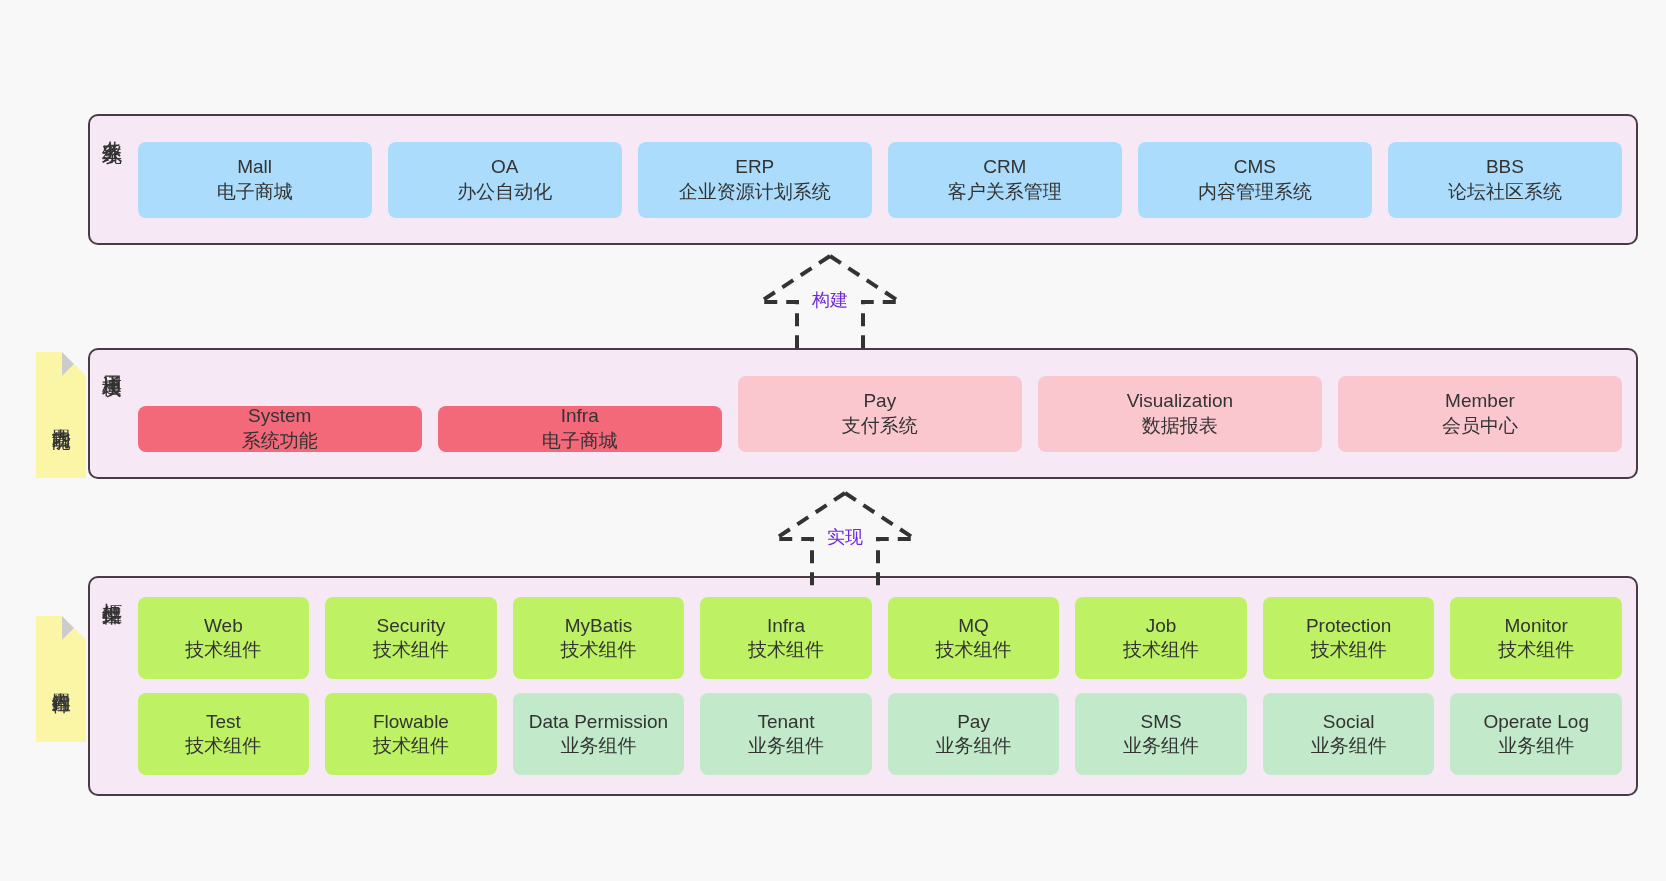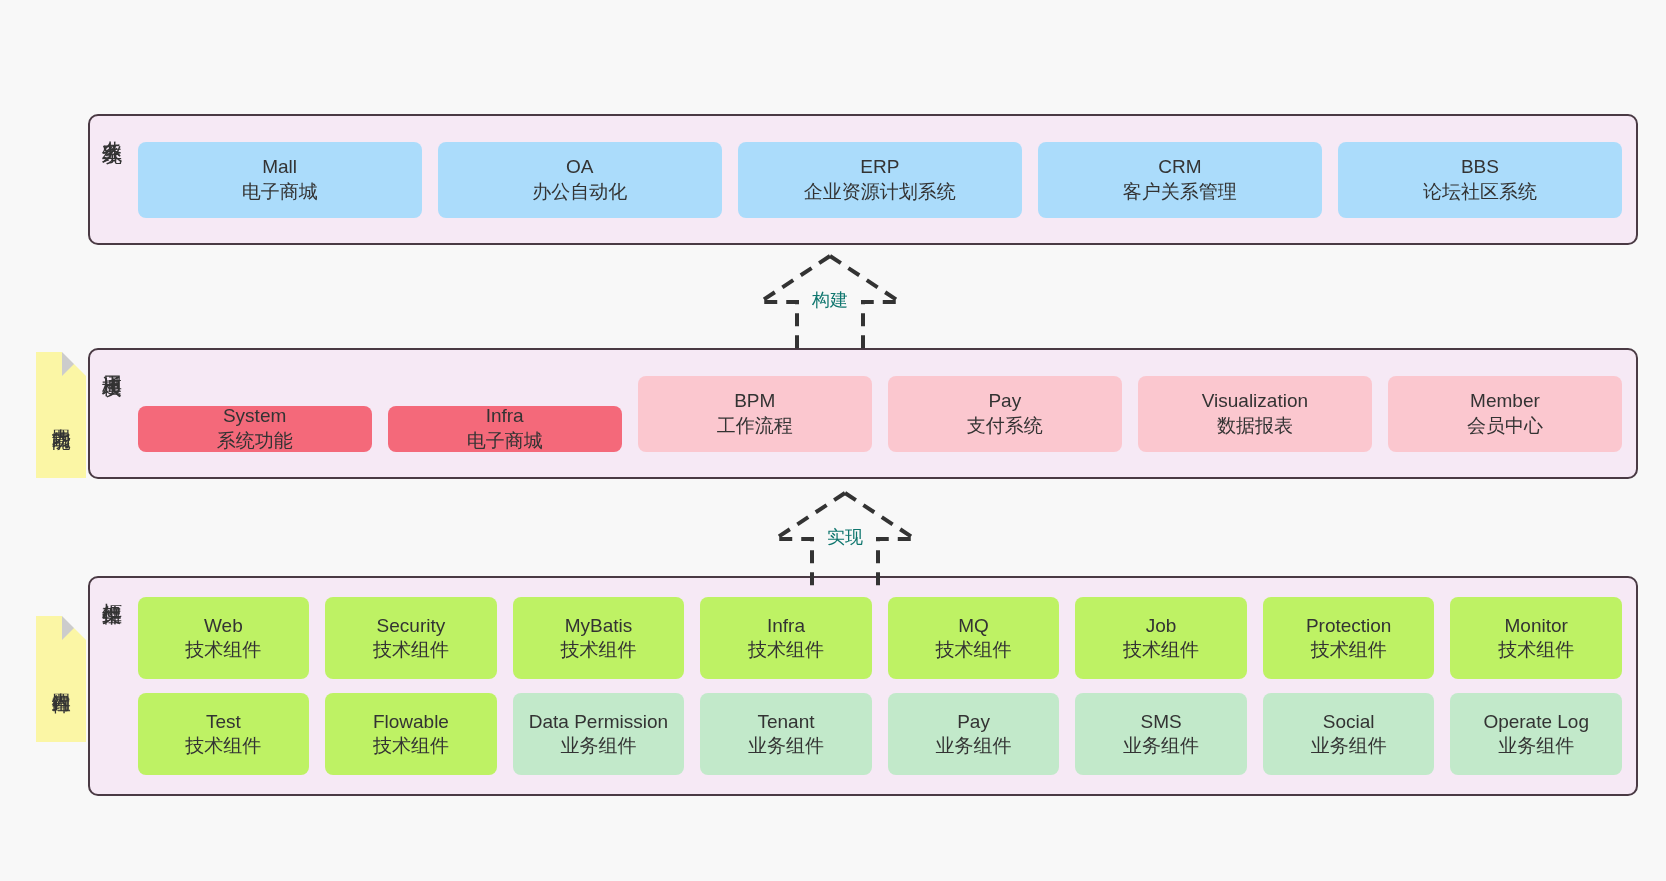--- a/index.html
+++ b/index.html
@@ -141,21 +141,21 @@
   }
   #connector-build     { left: 735px; top: 250px; }
   #connector-implement { left: 750px; top: 487px; }
   .connector svg { display: block; overflow: visible; }
   .connector .conn-label {
     position: absolute;
     left: 50%;
     transform: translateX(-50%);
     top: 38px;
     font-size: 18px;
-    color: #0f766e;
+    color: #6d28d9;
     background: #f8f8f8;
     padding: 0 2px;
     white-space: nowrap;
     user-select: none;
   }
 </style>
 </head>
 <body>
 
 <div id="layers-root">
@@ -171,20 +171,24 @@
             <div class="en">OA</div>
             <div class="cn">办公自动化</div>
           </div>
           <div class="cell c-blue">
             <div class="en">ERP</div>
             <div class="cn">企业资源计划系统</div>
           </div>
           <div class="cell c-blue">
             <div class="en">CRM</div>
             <div class="cn">客户关系管理</div>
+          </div>
+          <div class="cell c-blue">
+            <div class="en">CMS</div>
+            <div class="cn">内容管理系统</div>
           </div>
           <div class="cell c-blue">
             <div class="en">BBS</div>
             <div class="cn">论坛社区系统</div>
           </div>
         </div>
       </div>
     </div>
     <div class="layer" id="layer-common">
       <div class="layer-label">通用模块</div>
@@ -192,24 +196,20 @@
         <div class="cell-row">
           <div class="cell c-red">
             <div class="en">System</div>
             <div class="cn">系统功能</div>
           </div>
           <div class="cell c-red">
             <div class="en">Infra</div>
             <div class="cn">电子商城</div>
           </div>
           <div class="cell c-pink">
-            <div class="en">BPM</div>
-            <div class="cn">工作流程</div>
-          </div>
-          <div class="cell c-pink">
             <div class="en">Pay</div>
             <div class="cn">支付系统</div>
           </div>
           <div class="cell c-pink">
             <div class="en">Visualization</div>
             <div class="cn">数据报表</div>
           </div>
           <div class="cell c-pink">
             <div class="en">Member</div>
             <div class="cn">会员中心</div>

